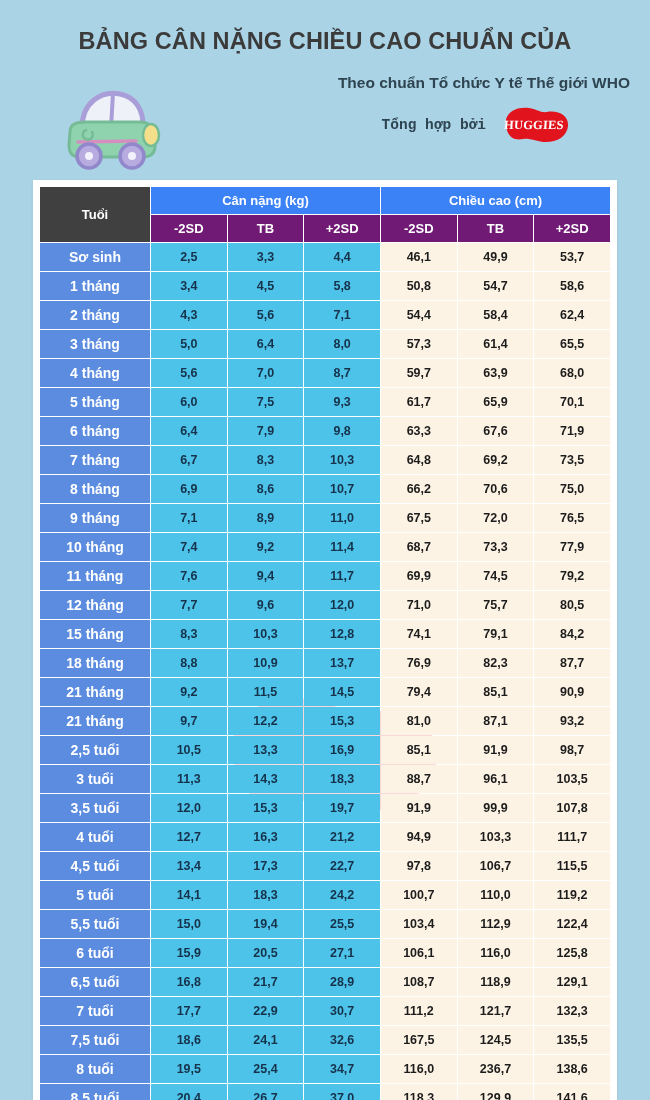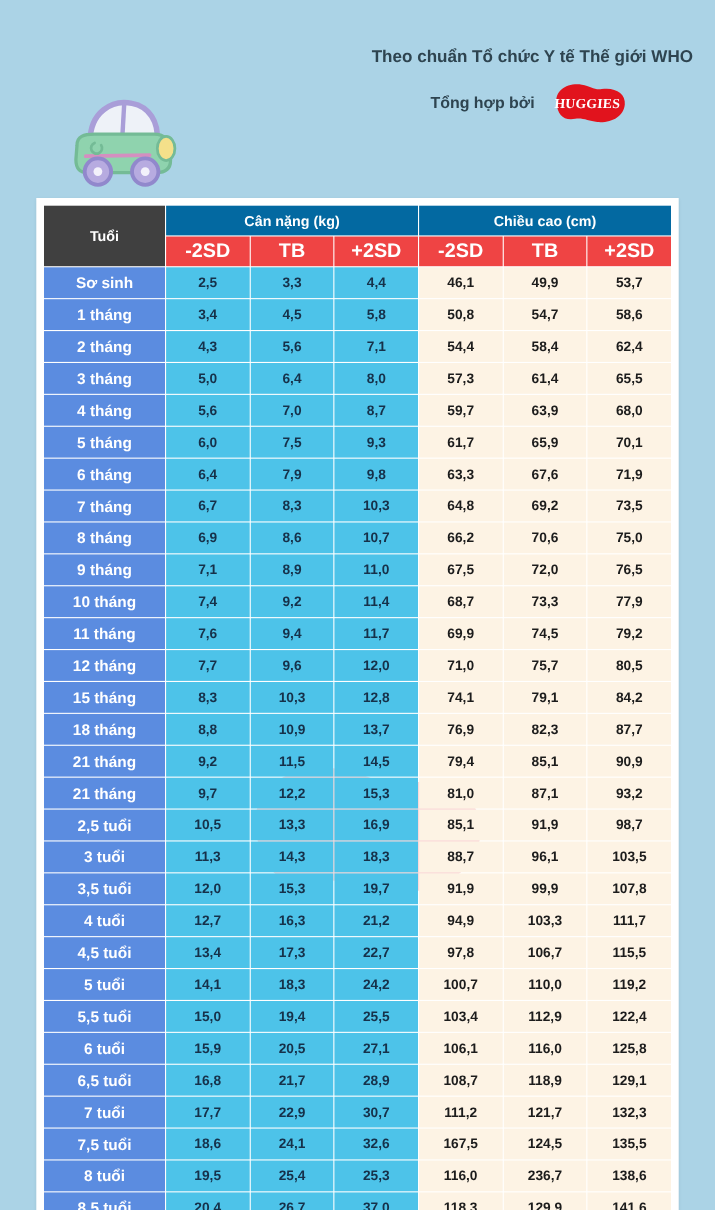--- a/index.html
+++ b/index.html
@@ -49,20 +49,21 @@
     justify-content: flex-end;
     gap: 10px;
     margin-top: 12px;
     padding-right: 58px;
   }
 
   .credit-label {
     color: #2e4450;
     font-size: 14.5px;
     font-weight: bold;
+    font-family: Liberation Mono, monospace;
   }
 
   
   .huggies-logo {
     width: 76px;
     height: 42px;
     position: relative;
     display: flex;
     align-items: center;
     justify-content: center;
@@ -127,31 +128,31 @@
 
   
   .th-age {
     background: #404040;
     color: #ffffff;
     font-weight: bold;
     font-size: 13px;
     width: 110px;
   }
   .th-group {
-    background: #0369a1;
+    background: #3b82f6;
     color: #ffffff;
     font-weight: bold;
     font-size: 13px;
     height: 27px;
   }
   .th-sub {
-    background: #ef4444;
+    background: #701a75;
     color: #ffffff;
     font-weight: bold;
-    font-size: 18px;
+    font-size: 13px;
     height: 27px;
   }
 
   
   .c-age {
     background: #5b8ce0;
     color: #ffffff;
     font-weight: bold;
     font-size: 14px;
     height: 28px;
@@ -168,20 +169,21 @@
     font-weight: bold;
     height: 28px;
   }
 </style>
 </head>
 <body>
 
 <div class="header">
 
   <div class="title">
+    <span class="title-line">BẢNG CÂN NẶNG CHIỀU CAO CHUẨN CỦA</span>
   </div>
 
   <div class="subtitle">Theo chuẩn Tổ chức Y tế Thế giới WHO</div>
 
   <div class="credit-row">
     <span class="credit-label">Tổng hợp bởi</span>
     <span class="huggies-logo">
       <svg viewBox="0 0 76 42" xmlns="http://www.w3.org/2000/svg">
         <path d="M10 21 C8 9, 20 2, 33 4 C41 5, 44 9, 51 8 C63 6, 73 12, 72 22 C71 33, 60 39, 47 38 C39 37, 34 34, 27 35 C16 37, 11 31, 10 21 Z" fill="#e1131d"></path>
       </svg>
@@ -485,21 +487,21 @@
           <td class="c-weight">24,1</td>
           <td class="c-weight">32,6</td>
           <td class="c-height">167,5</td>
           <td class="c-height">124,5</td>
           <td class="c-height">135,5</td>
         </tr>
         <tr>
           <td class="c-age">8 tuổi</td>
           <td class="c-weight">19,5</td>
           <td class="c-weight">25,4</td>
-          <td class="c-weight">25,3</td>
+          <td class="c-weight">34,7</td>
           <td class="c-height">116,0</td>
           <td class="c-height">236,7</td>
           <td class="c-height">138,6</td>
         </tr>
         <tr>
           <td class="c-age">8,5 tuổi</td>
           <td class="c-weight">20,4</td>
           <td class="c-weight">26,7</td>
           <td class="c-weight">37,0</td>
           <td class="c-height">118,3</td>

